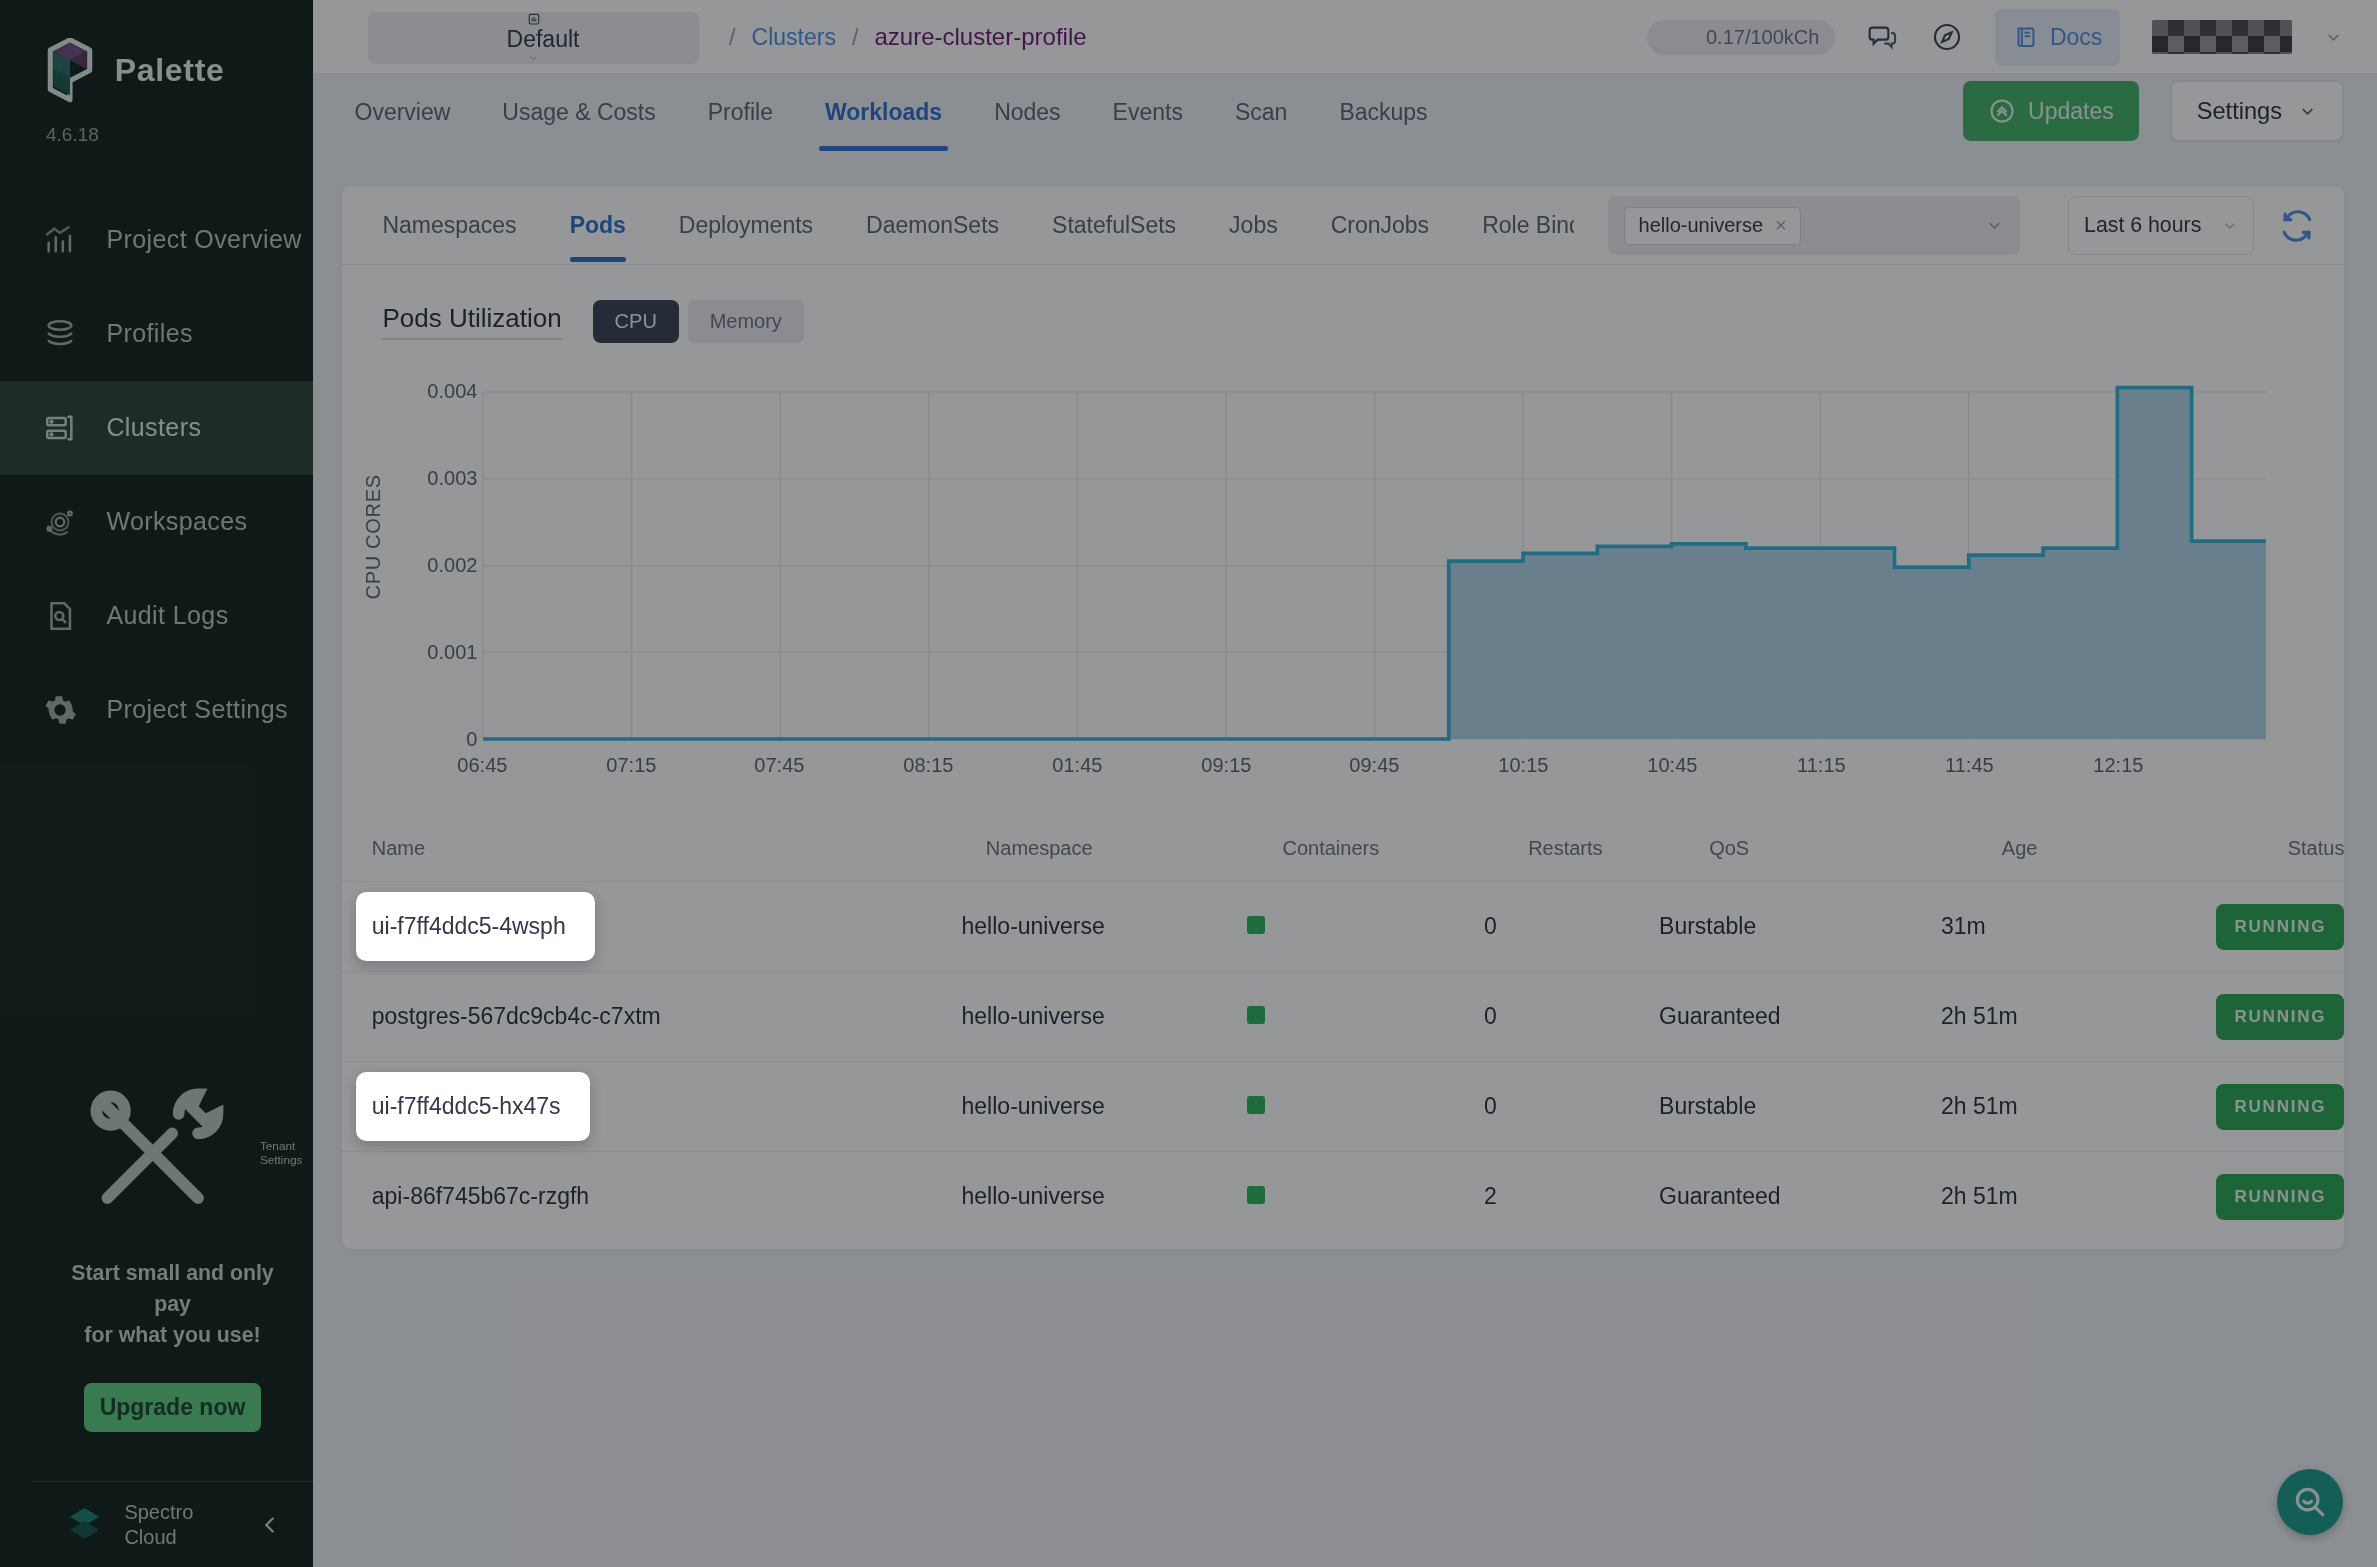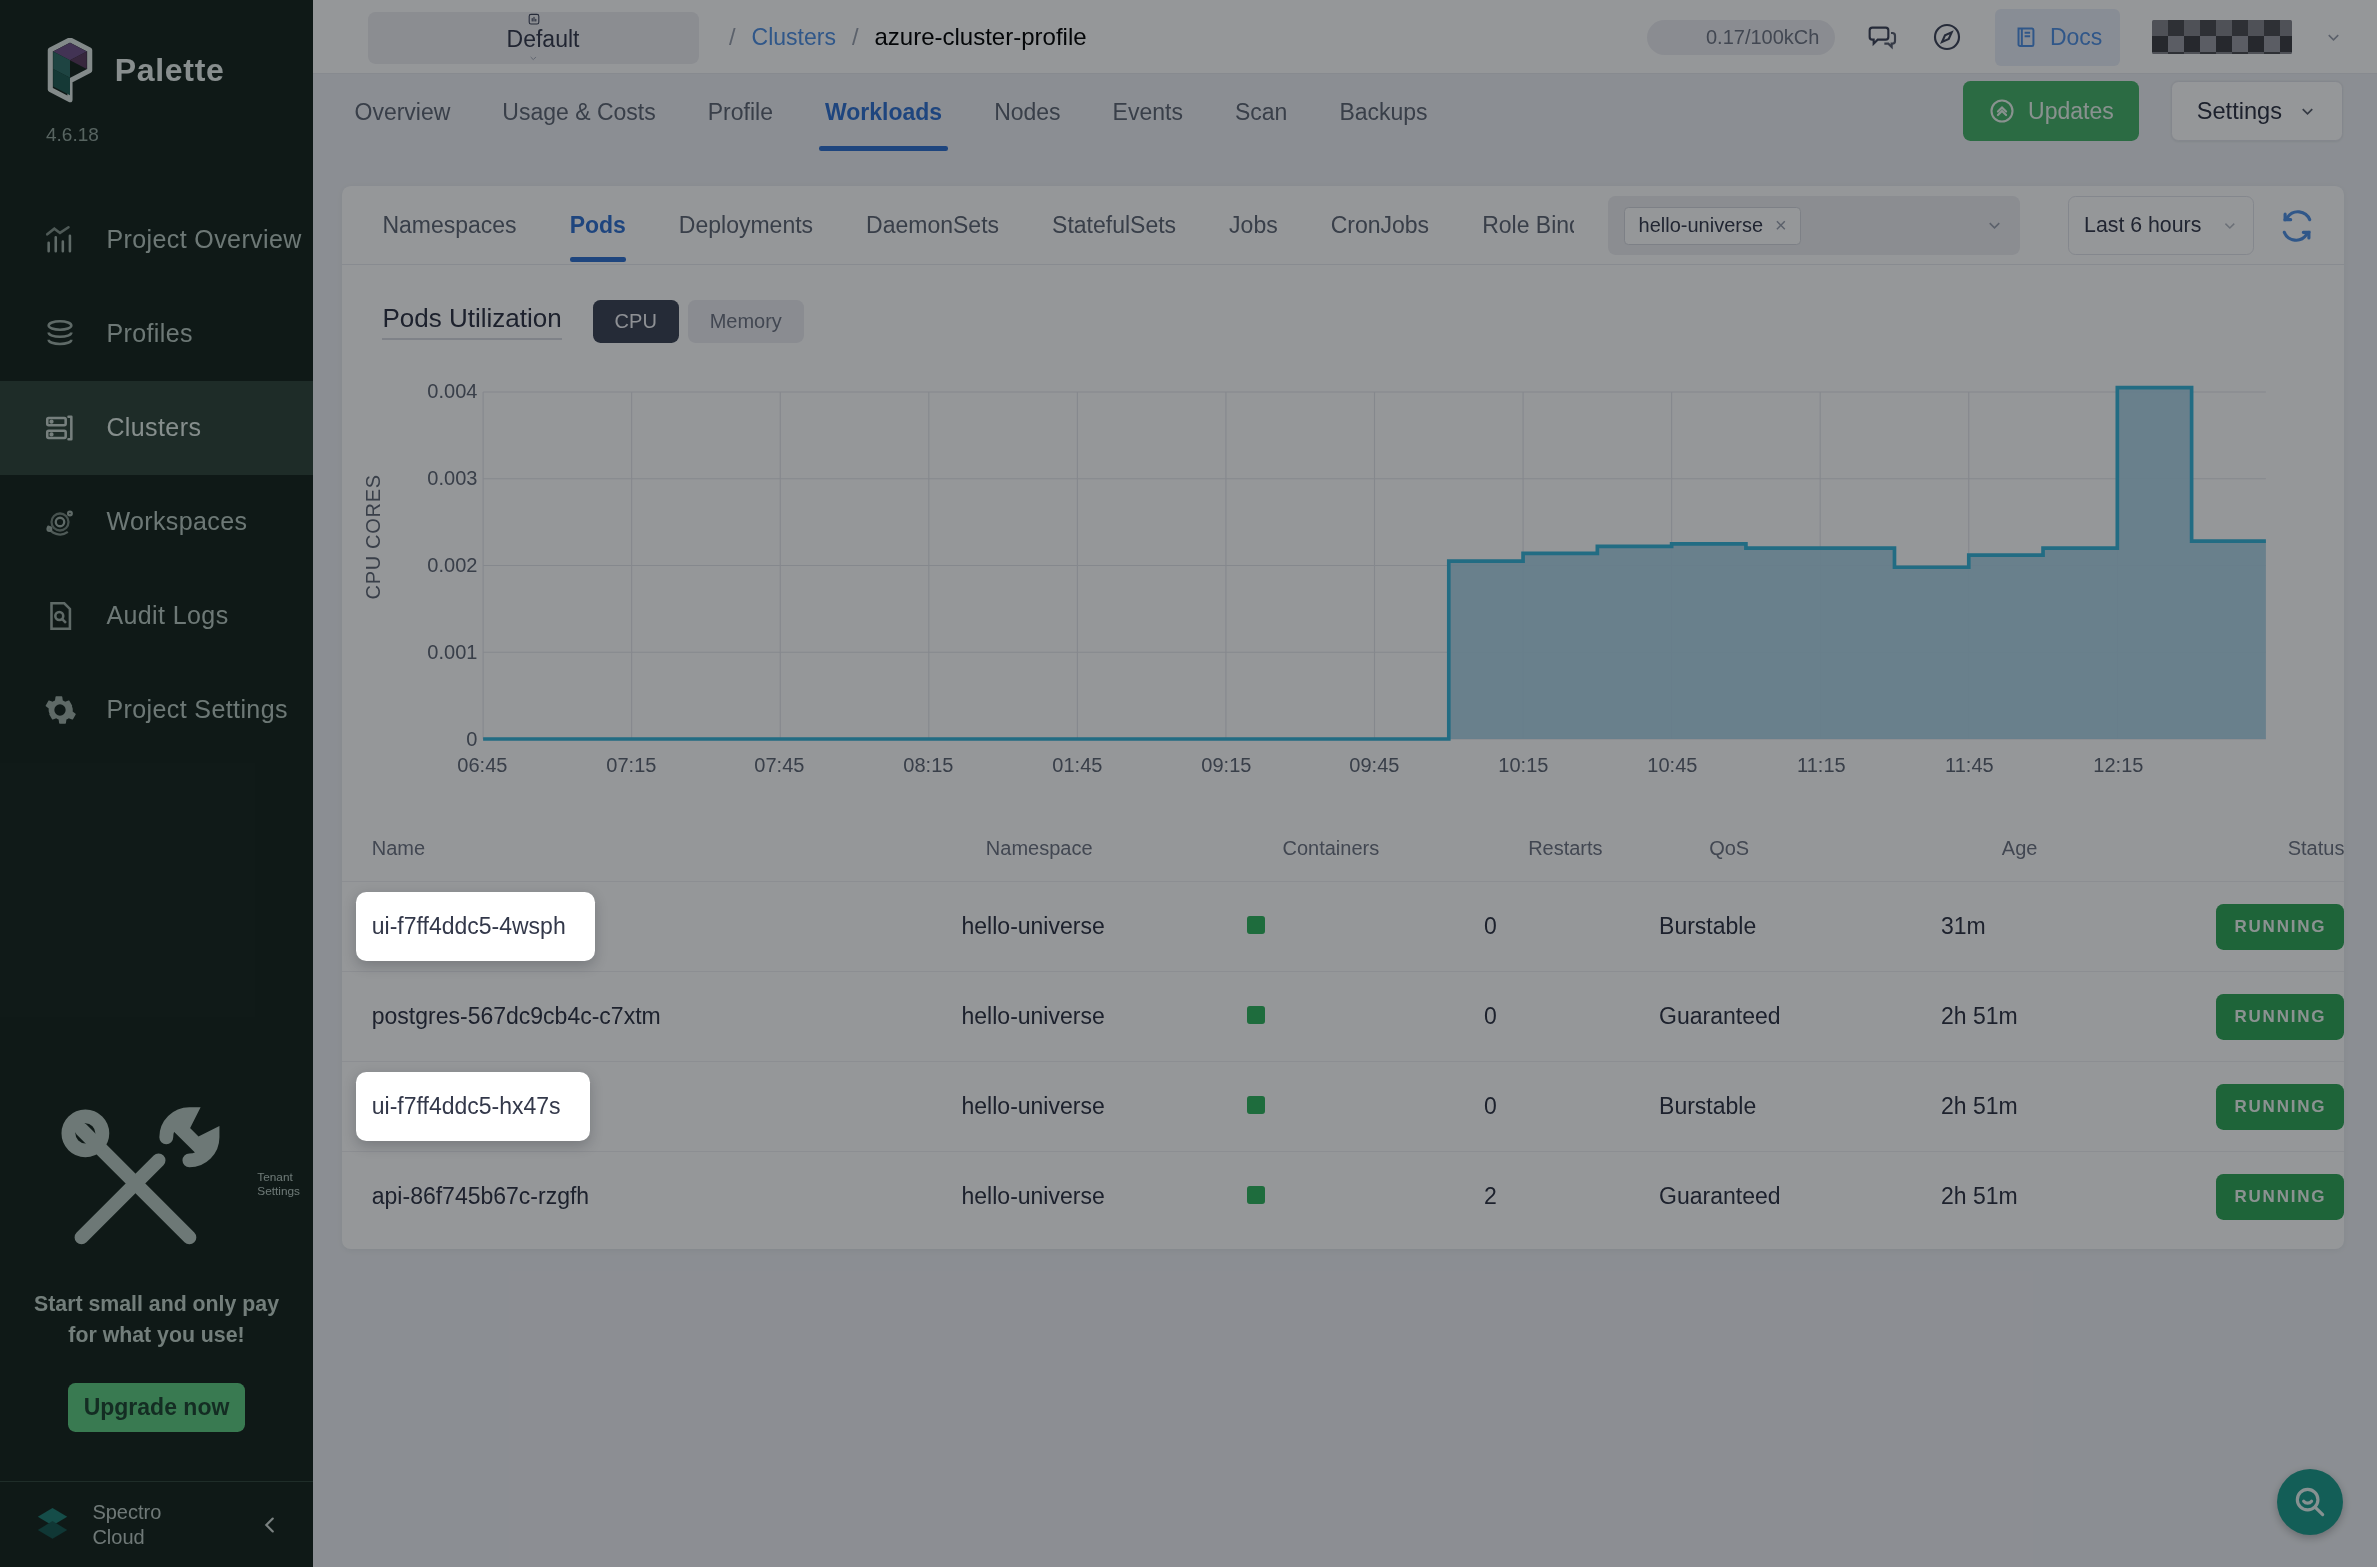--- a/index.html
+++ b/index.html
@@ -17,21 +17,21 @@
   .logo-row { display:flex; align-items:center; gap:17.7px; padding:38px 0 0 43px; }
   .logo-mark { width:54px; height:65px; flex:0 0 auto; }
   .logo-text { font-size:32px; font-weight:700; color:#e8efec; letter-spacing:0.7px; }
   .version { padding:20.6px 0 0 46px; font-size:19px; color:#93a59c; }
   .nav { margin-top:47px; }
   .nav-item { display:flex; align-items:center; gap:29.4px; height:94px; padding-left:43px;
     color:#b9c9c1; cursor:pointer; }
   .nav-item .nicon { width:34px; height:34px; flex:0 0 auto; opacity:.85; }
   .nav-item .nlabel { font-size:25px; letter-spacing:0.4px; }
   .nav-item.active { background:#2e4439; color:#e4efe9; }
-  .sidebar-bottom { position:absolute; left:0; bottom:0; width:100%; }
+  .sidebar-bottom { position:absolute; left:0; bottom:0; width:100%;padding-left:32px; }
   .tenant-row { display:flex; align-items:center; gap:29.4px; height:88px; padding-left:43px; color:#b9c9c1; cursor:pointer;}
   .promo { margin-top:26.5px; padding:35px 22px 0 22px; text-align:center; font-size:21.3px;
     font-weight:600; color:#c3d4ca; line-height:1.45; }
   .upgrade-btn { display:block; margin:32px auto 49px auto; width:177px; height:49px;
     background:#5ecc80; color:#1d4530; border:none; border-radius:7.4px;
     font-size:23px; font-weight:600; font-family:inherit; cursor:pointer; }
   .side-footer { display:flex; align-items:center; height:87px; border-top:0.7px solid #31453b;
     padding:0 32px 0 29.4px; }
   .brand-logo { width:47px; height:47px; }
   .brand-text { margin-left:16px; font-size:20px; line-height:1.25; color:#bcc9c3; flex:1; }
@@ -43,21 +43,21 @@
   .topbar { position:relative; height:74px; background:#ffffff; border-bottom:0.7px solid #e7e8ee;
     display:flex; align-items:center; }
   .proj-select { position:absolute; left:55px; top:11.8px; width:331px; height:52px;
     background:#ededf1; border-radius:7.4px; display:flex; align-items:center; padding:0 17.7px; cursor:pointer;flex-direction:column; }
   .proj-select .picon { width:28px; height:28px; color:#3c4257; }
   .proj-select .pname { margin-left:19px; font-size:23px; color:#33384a; flex:1; }
   .proj-select .chev { color:#9aa0ae; width:20.6px; height:20.6px; }
   .crumbs { position:absolute; left:416px; top:0; height:74px; display:flex; align-items:center; gap:16px; }
   .crumb-sep { font-size:23.6px; color:#9aa0ae; }
   .crumb-link { font-size:23px; color:#4e8fe3; cursor:pointer; }
-  .crumb-cur { font-size:24px; color:#000000; font-weight:500; }
+  .crumb-cur { font-size:24px; color:#701a75; font-weight:500; }
   .top-right { position:absolute; right:35px; top:0; height:74px; display:flex; align-items:center; gap:32px; }
   .usage-pill { min-width:188px; height:35px; background:#ececf1; border-radius:19px;
     display:flex; align-items:center; justify-content:flex-end; padding:0 16px;
     font-size:20px; color:#6d7382; }
   .ticon { width:32px; height:32px; color:#3c4257; cursor:pointer; }
   .docs-box { display:flex; align-items:center; gap:10.3px; background:#e9edf8; border-radius:5.9px;
     height:57px; padding:0 17.7px; cursor:pointer; }
   .docs-box .dicon { width:26.5px; height:26.5px; color:#4e8fe3; }
   .docs-box .dlabel { font-size:23px; color:#4e8fe3; }
   .user-mosaic { width:140px; height:34px;

